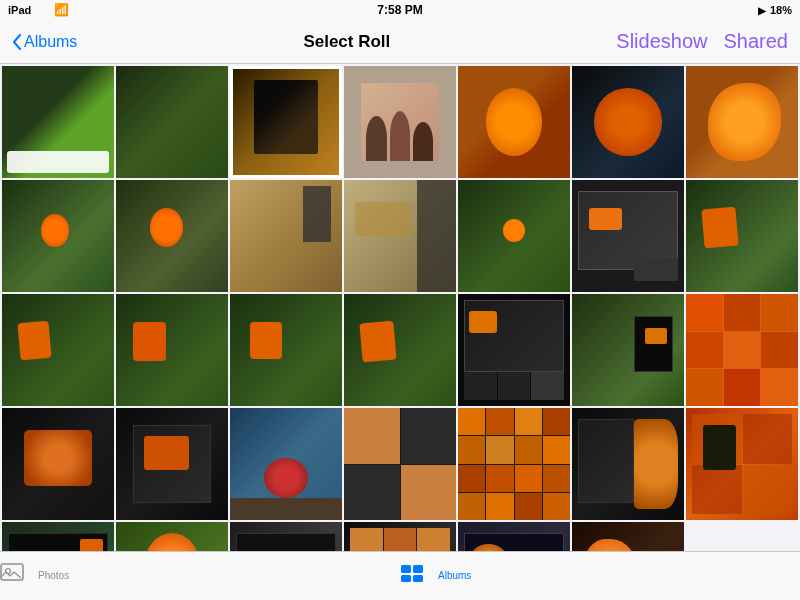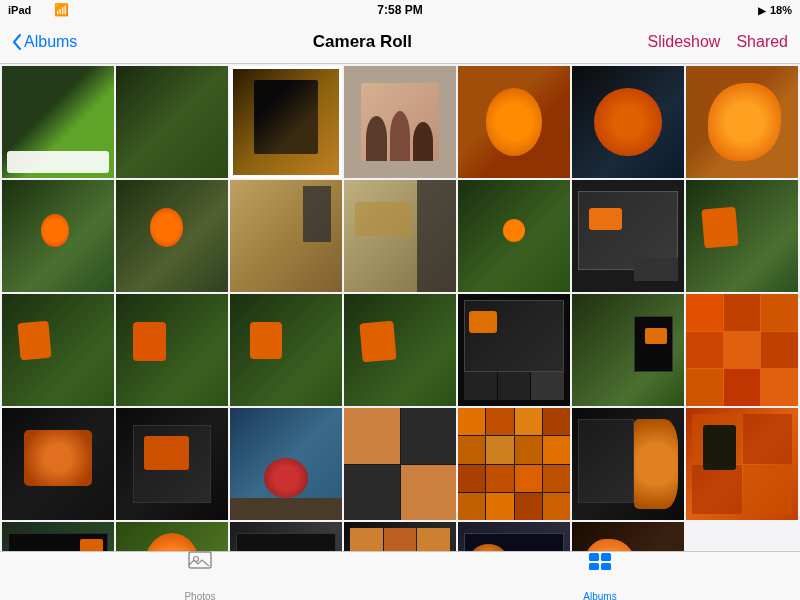--- a/index.html
+++ b/index.html
@@ -45,22 +45,22 @@
       cursor: pointer;
     }
     .nav-back svg { width: 10px; height: 16px; }
     .nav-title {
       font-size: 17px;
       font-weight: 600;
       color: #000;
     }
     .nav-actions { display: flex; align-items: center; gap: 16px; }
     .nav-action {
-      color: #be185d;
-      font-size: 16px;
+      color: #8b5cf6;
+      font-size: 20px;
       cursor: pointer;
     }
 
     
     .photo-grid-container {
       height: calc(600px - 20px - 44px - 49px);
       overflow-y: auto;
       background: #f2f2f7;
       padding: 2px;
     }
@@ -90,21 +90,21 @@
       height: 49px;
       background: rgba(248,248,248,0.97);
       border-top: 1px solid #c8c8c8;
       display: flex;
       align-items: center;
       justify-content: space-around;
       padding-bottom: 2px;
     }
     .tab-item {
       display: flex;
-      flex-direction: column;
+      flex-direction: row;
       align-items: center;
       gap: 14px;
       cursor: pointer;
       flex: 1;
     }
     .tab-icon { font-size: 22px; color: #8e8e93; }
     .tab-icon.active { color: #007aff; }
     .tab-label { font-size: 10px; color: #8e8e93; }
     .tab-label.active { color: #007aff; }
 
@@ -140,21 +140,21 @@
   </div>
 </div>
 
 <div class="nav-bar">
   <div class="nav-back">
     <svg viewBox="0 0 10 16" fill="none" xmlns="http://www.w3.org/2000/svg">
       <path d="M8 1L2 8L8 15" stroke="#007aff" stroke-width="2" stroke-linecap="round" stroke-linejoin="round"></path>
     </svg>
     <span>Albums</span>
   </div>
-  <span class="nav-title">Camera Roll</span>
+  <span class="nav-title">Select Roll</span>
   <div class="nav-actions">
     <span class="nav-action">Slideshow</span>
     <span class="nav-action">Shared</span>
   </div>
 </div>
 
 <div class="photo-grid-container">
   <div class="photo-grid">
 
     <div class="photo-cell">

